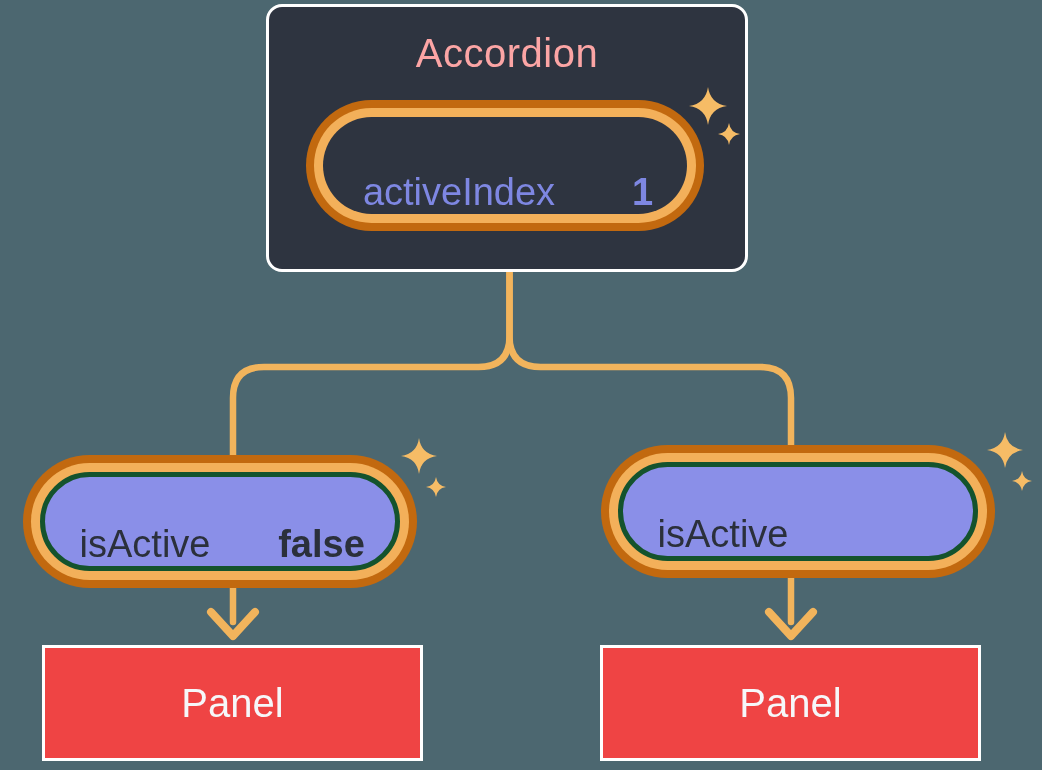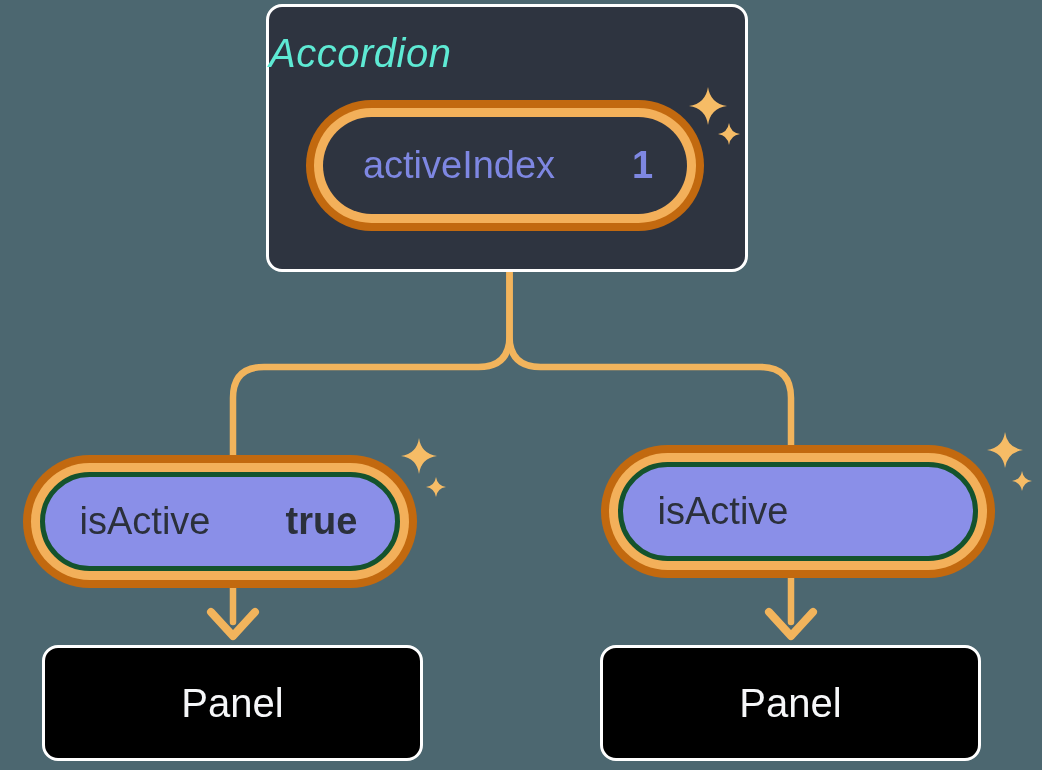--- a/index.html
+++ b/index.html
@@ -13,52 +13,52 @@
   .sparkles{position:absolute;z-index:6;}
 
   
   .node-box{
     position:absolute;z-index:2;
     background:#2E3440;border:3px solid #FFFFFF;border-radius:16px;
     box-sizing:border-box;
   }
   .root-box{left:266px;top:4px;width:482px;height:268px;}
   .node-title{
-    text-align:left;margin-top:24px;
-    color:#5eead4;font-size:40px;font-weight:500;letter-spacing:.5px;font-style:italic;
+    text-align:center;margin-top:24px;
+    color:#fca5a5;font-size:40px;font-weight:500;letter-spacing:.5px;
   }
 
   
   .pill-outer{
     position:absolute;z-index:4;box-sizing:border-box;
     background:#C2690F;border-radius:999px;padding:8px;
   }
   .pill-mid{background:#F3B05A;border-radius:999px;padding:9px;height:100%;box-sizing:border-box;}
   .pill-inner{
     border-radius:999px;height:100%;box-sizing:border-box;
-    display:flex;align-items:center;overflow:hidden;
+    display:flex;align-items:flex-end;overflow:hidden;
   }
   .pill-inner.dark{background:#2E3440;}
   .pill-inner.purple{background:#8A8FE8;border:5px solid #14532d;}
   .pill-cell{display:flex;align-items:center;justify-content:center;}
   .state-pill{left:306px;top:100px;width:398px;height:131px;}
   .state-name{width:272px;color:#7E87E2;font-size:38px;}
   .state-sep{width:3px;background:#E8A33D;}
   .state-value{flex:1;color:#7E87E2;font-size:38px;font-weight:700;}
   .prop-pill{width:394px;height:133px;}
   .prop-pill-left{left:23px;top:455px;}
   .prop-pill-right{left:601px;top:445px;}
   .prop-name{width:200px;color:#2B303B;font-size:38px;}
   .prop-sep{width:3px;background:#2B303B;}
   .prop-value{flex:1;color:#2B303B;font-size:38px;font-weight:700;}
 
   
   .panel-box{
     position:absolute;z-index:2;box-sizing:border-box;
-    background:#000000;border:3px solid #FFFFFF;border-radius:16px;
+    background:#ef4444;border:3px solid #FFFFFF;border-radius:0;
     display:flex;align-items:center;justify-content:center;
     color:#F6F7F9;font-size:40px;
   }
   .panel-left{left:42px;top:645px;width:381px;height:116px;}
   .panel-right{left:600px;top:645px;width:381px;height:116px;}
 </style>
 </head>
 <body>
 
 <div class="canvas">
@@ -91,21 +91,21 @@
       <path d="M22 3 Q24.4 19.6 41 22 Q24.4 24.4 22 41 Q19.6 24.4 3 22 Q19.6 19.6 22 3 Z"></path>
       <path d="M43 39 Q44.4 48.6 54 50 Q44.4 51.4 43 61 Q41.6 51.4 32 50 Q41.6 48.6 43 39 Z"></path>
     </g>
   </svg>
 
   <div class="pill-outer prop-pill prop-pill-left">
     <div class="pill-mid">
       <div class="pill-inner purple">
         <div class="pill-cell prop-name">isActive</div>
         <div class="prop-sep"></div>
-        <div class="pill-cell prop-value">true</div>
+        <div class="pill-cell prop-value">false</div>
       </div>
     </div>
   </div>
 
   <svg class="sparkles" style="left:398px;top:434px;" width="58" height="66" viewBox="0 0 58 66">
     <g fill="#F6BC66">
       <path d="M21 4 Q23.2 19.8 39 22 Q23.2 24.2 21 40 Q18.8 24.2 3 22 Q18.8 19.8 21 4 Z"></path>
       <path d="M38 43 Q39.3 51.7 48 53 Q39.3 54.3 38 63 Q36.7 54.3 28 53 Q36.7 51.7 38 43 Z"></path>
     </g>
   </svg>

